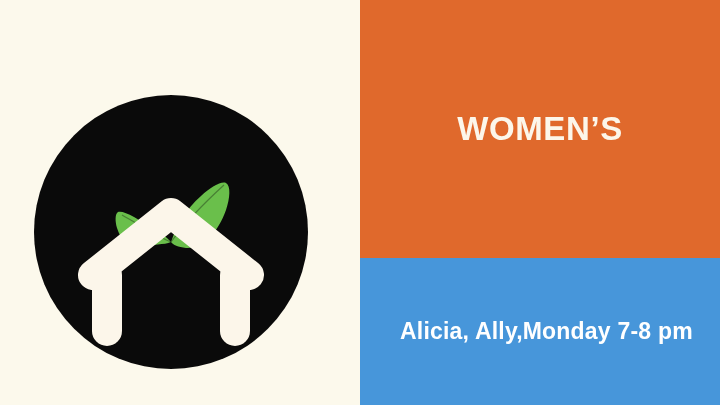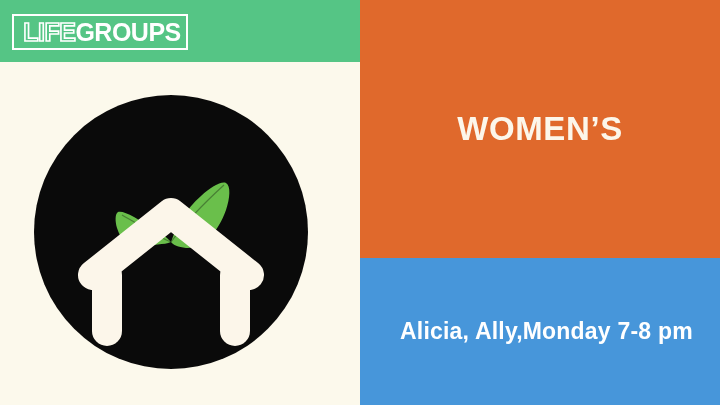--- a/index.html
+++ b/index.html
@@ -144,28 +144,20 @@
     text-align: center;
   }
 </style>
 </head>
 <body>
 
 <div id="canvas">
 
   <div class="left-col">
 
-    <div class="brand-bar">
-      <div class="brand-box">
-        <div class="brand-wordmark">
-          <span class="brand-life">LIFE</span>
-            <span class="brand-groups">GROUPS</span>
-        </div>
-      </div>
-    </div>
 
     <div class="emblem">
       <svg class="emblem-svg" viewBox="0 0 274 274">
 
         <path d="M137 147 C 128 137, 112 129, 100 122 C 93 118, 87 116, 84 117 C 81 119, 81 126, 83 133 C 87 146, 96 155, 108 152 C 119 149, 130 150, 137 147 Z" fill="#6abf4b"></path>
 
         <path d="M137 147 C 124 142, 106 130, 88 120" stroke="#0a0a0a" stroke-width="1.2" fill="none" opacity="0.35"></path>
 
         <path d="M137 147 C 142 132, 152 114, 167 101 C 177 92, 187 86, 192 88 C 197 91, 196 103, 192 115 C 184 138, 168 154, 152 153 C 144 152, 139 150, 137 147 Z" fill="#6abf4b"></path>
 

